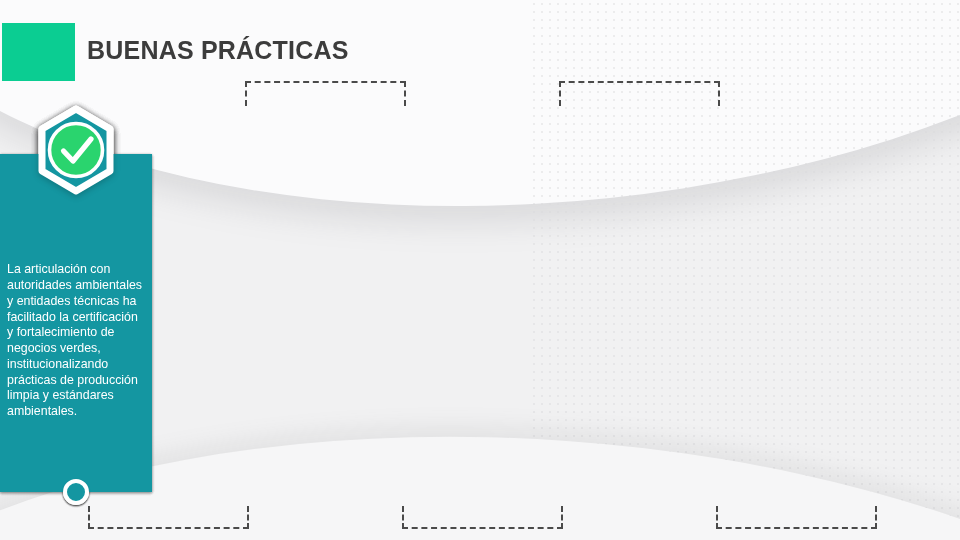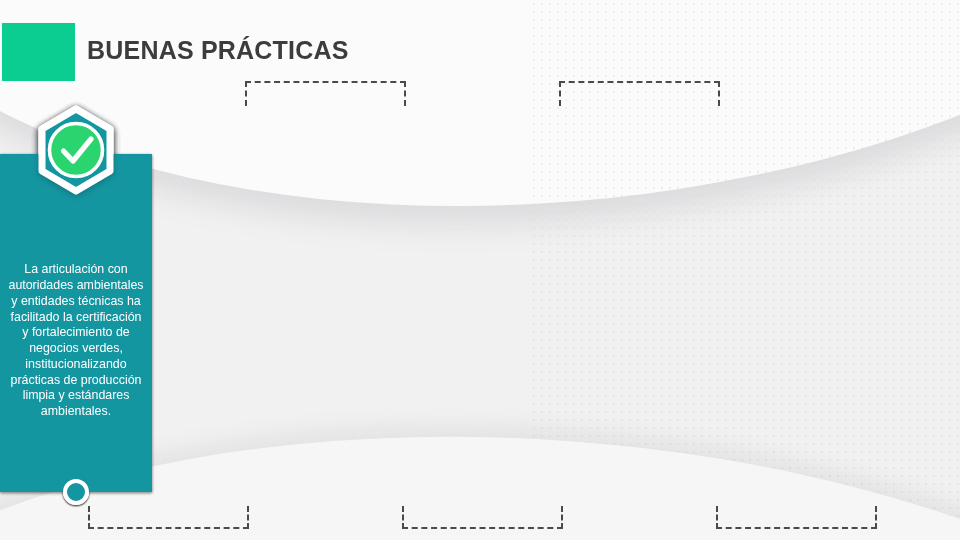--- a/index.html
+++ b/index.html
@@ -50,21 +50,21 @@
   }
   .column:nth-of-type(1){left:13px;}
   .column:nth-of-type(2){left:170px;}
   .column:nth-of-type(3){left:327px;}
   .column:nth-of-type(4){left:484px;}
   .column:nth-of-type(5){left:641px;}
   .column:nth-of-type(6){left:798px;}
   .col-text{
     flex:1;margin-top:46px;display:flex;align-items:center;justify-content:center;
     padding:2px 7px 12px 7px;
-    text-align:center;color:var(--txt);
+    color:var(--txt);
     font-size:12.4px;line-height:1.27;font-weight:500;
   }
   
   .badge{
     position:absolute;top:-51px;left:34px;width:84px;height:94px;
     filter:drop-shadow(0 2px 3px rgba(0,0,0,.22));
   }
   .badge svg{display:block;width:84px;height:94px;}
   .badge .hex{fill:var(--col);stroke:#ffffff;stroke-width:7;stroke-linejoin:round;}
   .badge .chk-circle{fill:var(--check);stroke:#ffffff;stroke-width:3.6;}

